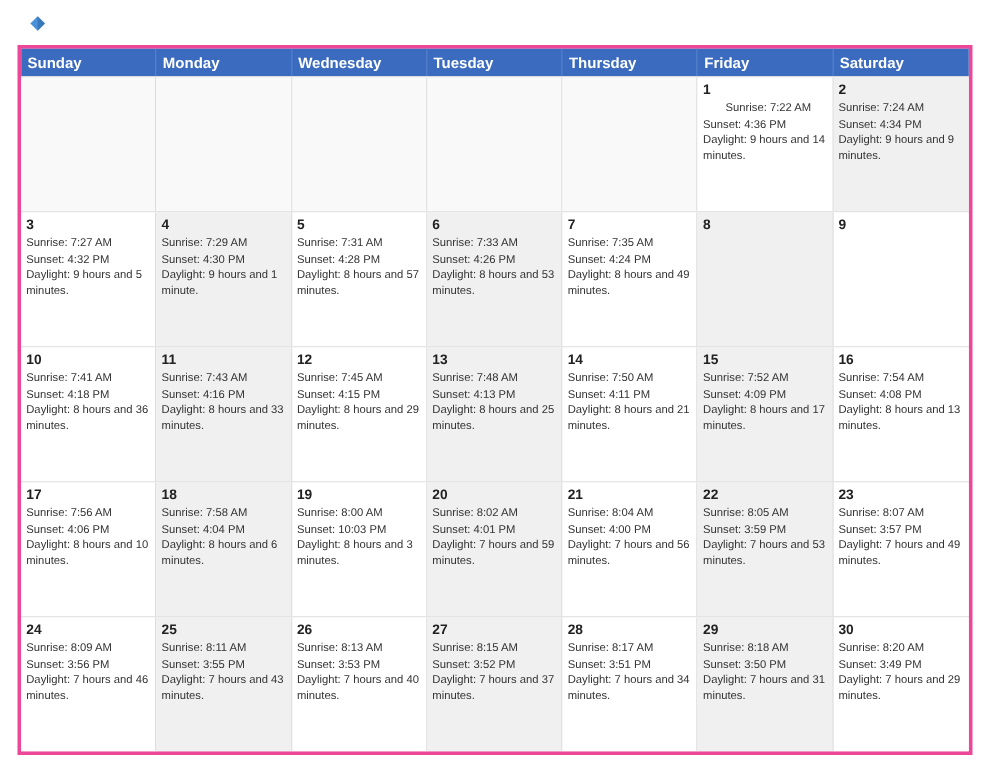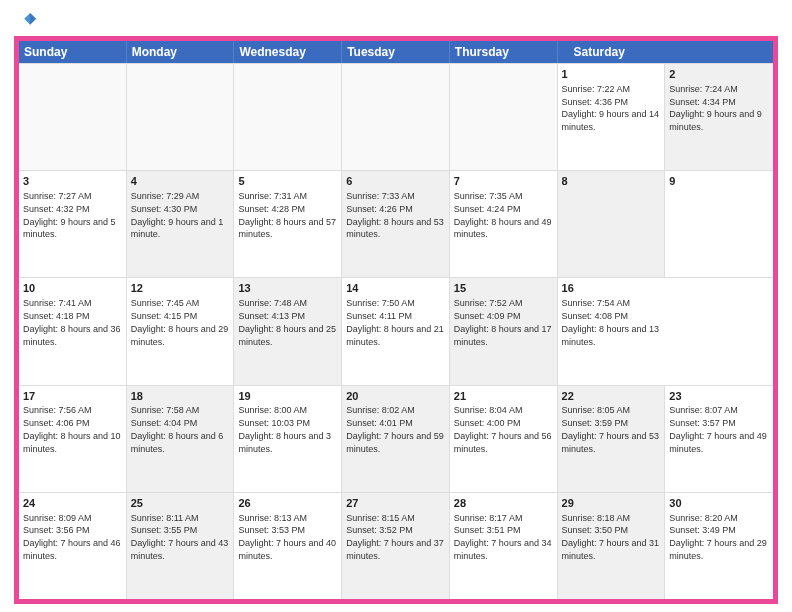--- a/index.html
+++ b/index.html
@@ -55,35 +55,35 @@
     }
     .title-block h2 {
       font-size: 15px;
       font-weight: normal;
       color: #444;
     }
     .calendar {
       flex: 1;
       display: flex;
       flex-direction: column;
-      border: 5px solid #ec4899;
+      border: 3px solid #ec4899;
     }
     .cal-header {
       display: grid;
       grid-template-columns: repeat(7, 1fr);
       background: #3a6bbf;
     }
     .cal-header-cell {
       color: #fff;
       font-size: 12px;
       font-weight: bold;
       padding: 4px 5px;
       border-right: 1px solid #5580cc;
     }
-    .cal-header-cell:last-child { border-right: none; margin-left: 11px; }
+    .cal-header-cell:last-child { border-right: none; }
     .cal-body {
       flex: 1;
       display: flex;
       flex-direction: column;
     }
     .cal-week {
       display: grid;
       grid-template-columns: repeat(7, 1fr);
       flex: 1;
       border-top: 1px solid #ddd;
@@ -133,30 +133,31 @@
     </div>
   </div>
 
   <div class="calendar">
     <div class="cal-header" id="cal-header">
         <div class="cal-header-cell">Sunday</div>
         <div class="cal-header-cell">Monday</div>
         <div class="cal-header-cell">Wednesday</div>
         <div class="cal-header-cell">Tuesday</div>
         <div class="cal-header-cell">Thursday</div>
+        <div class="cal-header-cell">Friday</div>
         <div class="cal-header-cell">Saturday</div>
       </div>
     <div class="cal-body" id="cal-body">
         <div class="cal-week">
           <div class="cal-cell empty"></div>
           <div class="cal-cell empty"></div>
           <div class="cal-cell empty"></div>
           <div class="cal-cell empty"></div>
           <div class="cal-cell empty"></div>
-          <div class="cal-cell"><span class="day-num">1</span><span class="cell-info" style="white-space: pre-line;">Sunrise: 7:22 AM
+          <div class="cal-cell"><span class="day-num">1</span><span class="cell-info" style="white-space: pre-line; margin-left: 18px;">Sunrise: 7:22 AM
 Sunset: 4:36 PM
 Daylight: 9 hours and 14 minutes.</span></div>
           <div class="cal-cell shaded"><span class="day-num">2</span><span class="cell-info" style="white-space: pre-line;">Sunrise: 7:24 AM
 Sunset: 4:34 PM
 Daylight: 9 hours and 9 minutes.</span></div>
         </div>
         <div class="cal-week">
           <div class="cal-cell"><span class="day-num">3</span><span class="cell-info" style="white-space: pre-line;">Sunrise: 7:27 AM
 Sunset: 4:32 PM
 Daylight: 9 hours and 5 minutes.</span></div>
@@ -172,20 +173,23 @@
           <div class="cal-cell"><span class="day-num">7</span><span class="cell-info" style="white-space: pre-line;">Sunrise: 7:35 AM
 Sunset: 4:24 PM
 Daylight: 8 hours and 49 minutes.</span></div>
           <div class="cal-cell shaded"><span class="day-num">8</span></div>
           <div class="cal-cell"><span class="day-num">9</span></div>
         </div>
         <div class="cal-week">
           <div class="cal-cell"><span class="day-num">10</span><span class="cell-info" style="white-space: pre-line;">Sunrise: 7:41 AM
 Sunset: 4:18 PM
 Daylight: 8 hours and 36 minutes.</span></div>
+          <div class="cal-cell shaded"><span class="day-num">11</span><span class="cell-info" style="white-space: pre-line;">Sunrise: 7:43 AM
+Sunset: 4:16 PM
+Daylight: 8 hours and 33 minutes.</span></div>
           <div class="cal-cell"><span class="day-num">12</span><span class="cell-info" style="white-space: pre-line;">Sunrise: 7:45 AM
 Sunset: 4:15 PM
 Daylight: 8 hours and 29 minutes.</span></div>
           <div class="cal-cell shaded"><span class="day-num">13</span><span class="cell-info" style="white-space: pre-line;">Sunrise: 7:48 AM
 Sunset: 4:13 PM
 Daylight: 8 hours and 25 minutes.</span></div>
           <div class="cal-cell"><span class="day-num">14</span><span class="cell-info" style="white-space: pre-line; text-align: right;">Sunrise: 7:50 AM
 Sunset: 4:11 PM
 Daylight: 8 hours and 21 minutes.</span></div>
           <div class="cal-cell shaded"><span class="day-num">15</span><span class="cell-info" style="white-space: pre-line;">Sunrise: 7:52 AM

